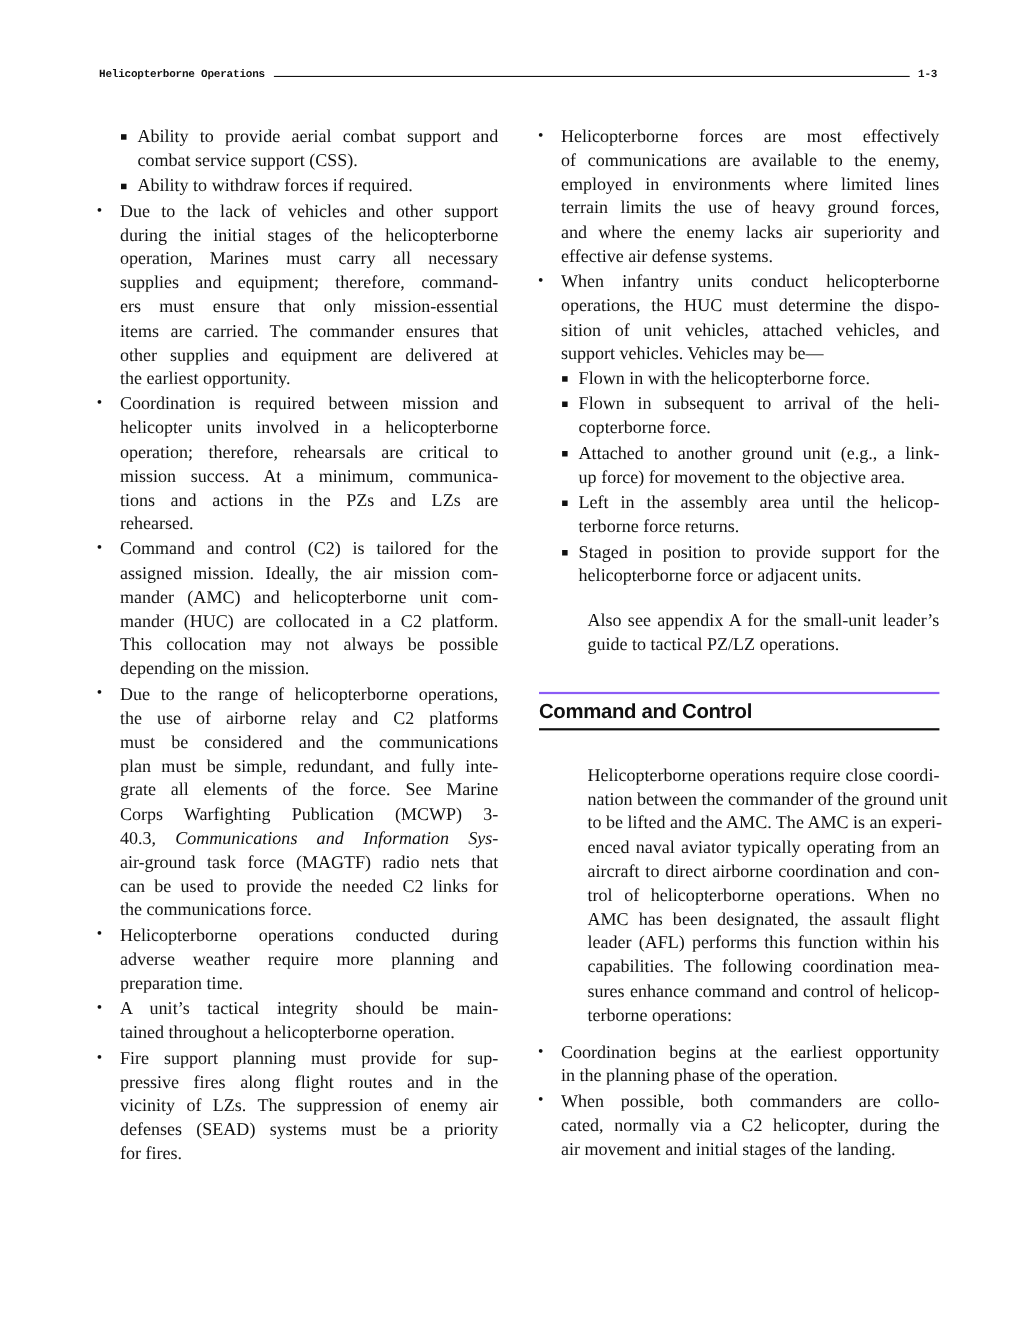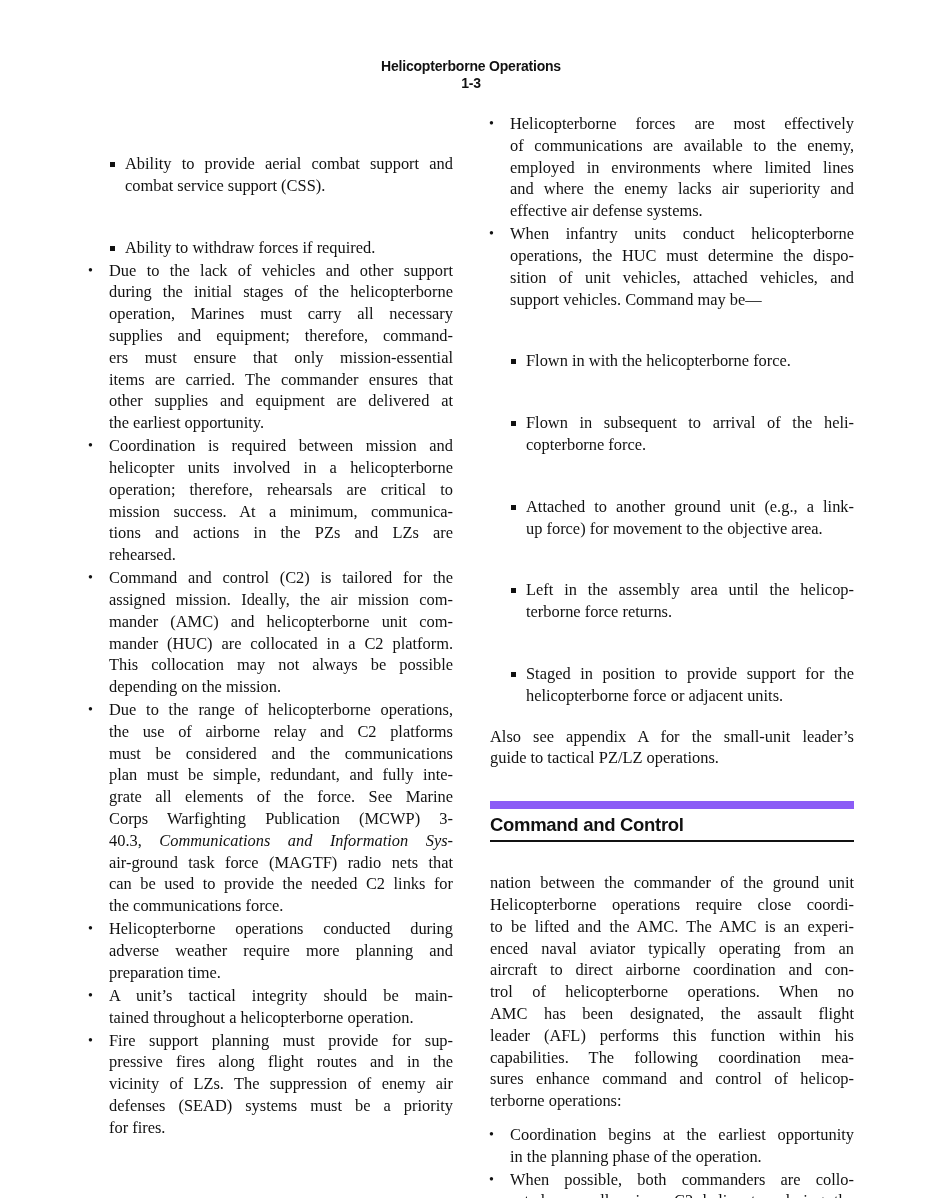--- a/index.html
+++ b/index.html
@@ -1,39 +1,38 @@
 <!DOCTYPE html>
 <html><head>
   <meta charset="utf-8">
   <style>
     html, body { margin: 0; padding: 0; background: #ffffff; }
     body { width: 926px; height: 1198px; position: relative; overflow: hidden; color: #111; }
     .header {
       position: absolute; left: 90px; top: 58px; width: 762px; height: 20px;
       display: flex; align-items: center;
-      font-family: Liberation Sans, sans-serif; font-weight: bold; font-size: 14px;
+      font-family: Liberation Mono, monospace; font-weight: bold; font-size: 10px;
       letter-spacing: -0.2px;
-      flex-direction: column;
     }
     .header .rule { flex: 1; height: 0; border-top: 1.4px solid #111; margin: 0 8px; position: relative; top: 1px; }
     .col { position: absolute; top: 113px; width: 368px;
       font-family: "Liberation Serif", serif; font-size: 16.4px; line-height: 21.8px; }
     .col-left { left: 85px; }
     .col-right { left: 486px; }
     .item { position: relative; padding-left: 24px; margin-bottom: 1.2px; }
     .item .dot { position: absolute; left: 3px; top: 0; font-size: 14px; }
-    .item.sub { padding-left: 40px; margin-top: 40px; }
+    .item.sub { padding-left: 40px; }
     .item.sub .sq { position: absolute; left: 25px; top: 9px; width: 5px; height: 5px; background: #111; }
     .line { display: block; text-align: justify; text-align-last: justify; white-space: nowrap; }
     .line.last { text-align-last: left; }
     .para { margin-top: 19px; }
-    .para .line { padding-left: 4px; }
+    .para .line { padding-left: 4px; margin-left: 44px; }
     .section-head {
       margin-top: 32px; margin-left: 4px; width: 364px;
-      border-top: 8px solid #8b5cf6; border-bottom: 2px solid #111;
+      border-top: 2px solid #8b5cf6; border-bottom: 2px solid #111;
       padding: 4px 0 3px 0;
       font-family: "Liberation Sans", sans-serif; font-weight: bold; font-size: 18.5px; line-height: 24px;
       letter-spacing: -0.3px;
     }
     .after-head { margin-top: 30px; }
     .bl { margin-top: 12px; }
     i { font-style: italic; margin-top: 23px; }
   </style>
 </head>
 <body>
@@ -123,30 +122,31 @@
     <span class="line last">for fires.</span>
   </div>
 </div>
 
 <div class="col col-right">
   <div class="item">
     <span class="dot">•</span>
     <span class="line">Helicopterborne forces are most effectively</span>
     <span class="line">of communications are available to the enemy,</span>
     <span class="line">employed in environments where limited lines</span>
+    <span class="line">terrain limits the use of heavy ground forces,</span>
     <span class="line">and where the enemy lacks air superiority and</span>
     <span class="line last">effective air defense systems.</span>
   </div>
 
   <div class="item">
     <span class="dot">•</span>
     <span class="line">When infantry units conduct helicopterborne</span>
     <span class="line">operations, the HUC must determine the dispo-</span>
     <span class="line">sition of unit vehicles, attached vehicles, and</span>
-    <span class="line last">support vehicles. Command may be—</span>
+    <span class="line last">support vehicles. Vehicles may be—</span>
   </div>
 
   <div class="item sub">
     <span class="sq"></span>
     <span class="line last">Flown in with the helicopterborne force.</span>
   </div>
   <div class="item sub">
     <span class="sq"></span>
     <span class="line">Flown in subsequent to arrival of the heli-</span>
     <span class="line last">copterborne force.</span>
@@ -168,22 +168,22 @@
   </div>
 
   <div class="para">
     <span class="line">Also see appendix A for the small-unit leader’s</span>
     <span class="line last">guide to tactical PZ/LZ operations.</span>
   </div>
 
   <div class="section-head">Command and Control</div>
 
   <div class="para after-head">
+    <span class="line">Helicopterborne operations require close coordi-</span>
     <span class="line">nation between the commander of the ground unit</span>
-    <span class="line">Helicopterborne operations require close coordi-</span>
     <span class="line">to be lifted and the AMC. The AMC is an experi-</span>
     <span class="line">enced naval aviator typically operating from an</span>
     <span class="line">aircraft to direct airborne coordination and con-</span>
     <span class="line">trol of helicopterborne operations. When no</span>
     <span class="line">AMC has been designated, the assault flight</span>
     <span class="line">leader (AFL) performs this function within his</span>
     <span class="line">capabilities. The following coordination mea-</span>
     <span class="line">sures enhance command and control of helicop-</span>
     <span class="line last">terborne operations:</span>
   </div>

